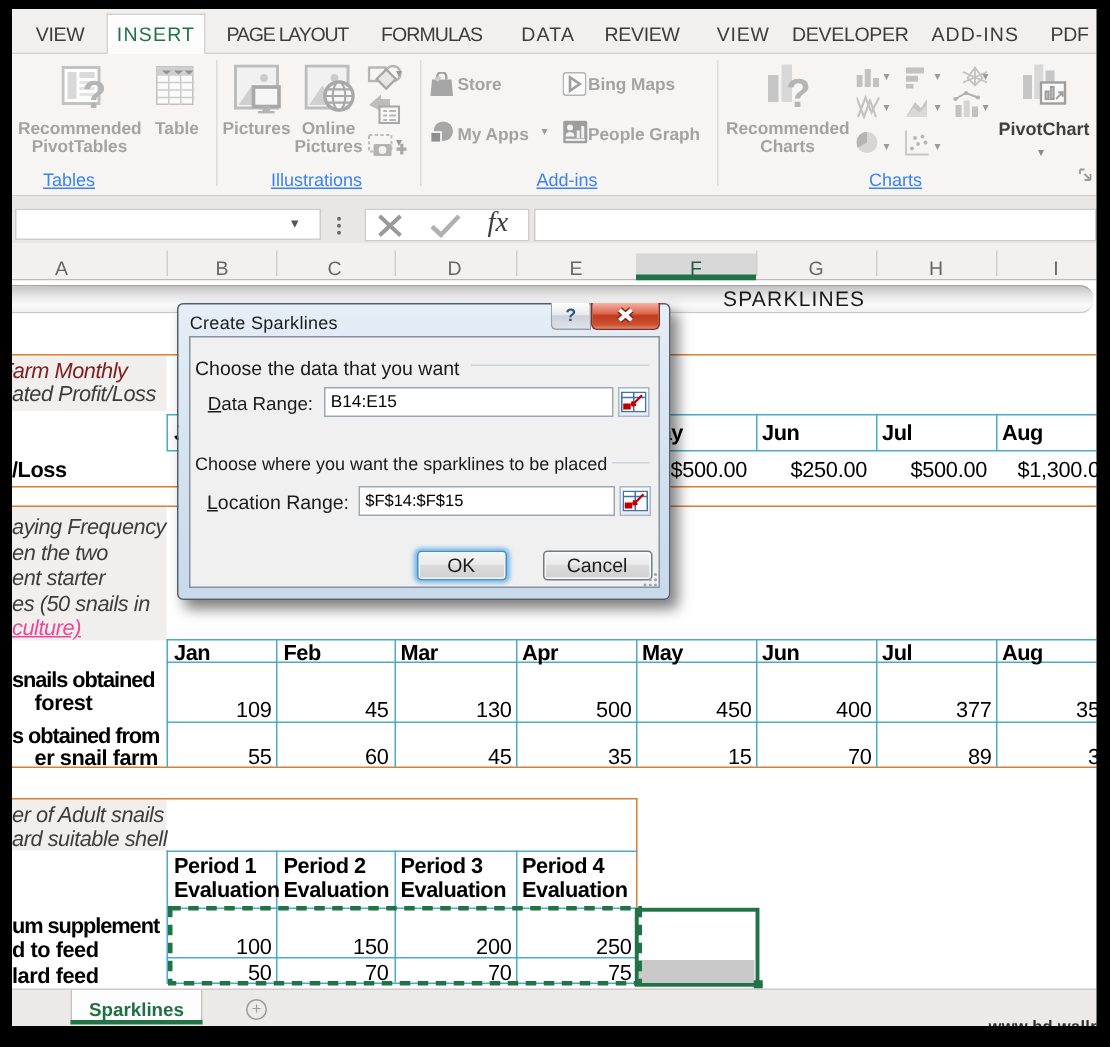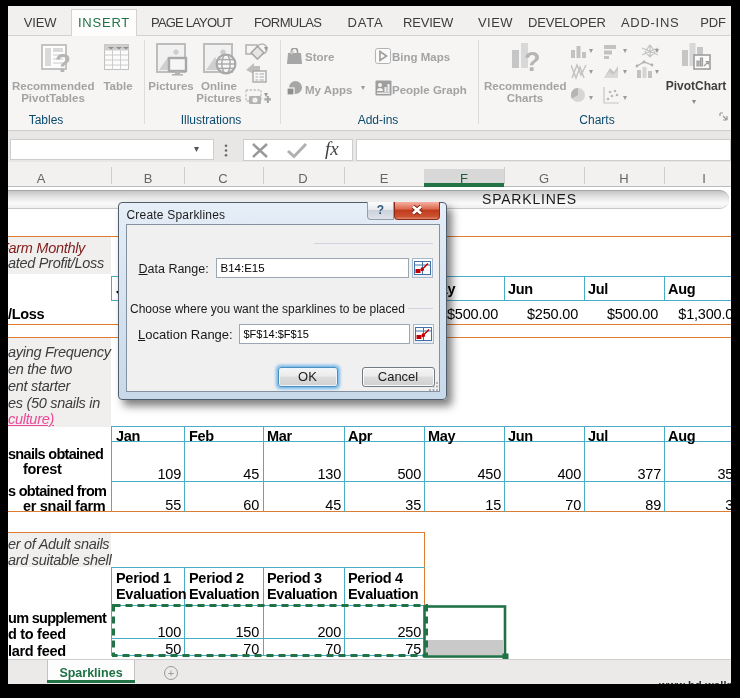--- a/index.html
+++ b/index.html
@@ -9,21 +9,21 @@
 .hl{position:absolute;height:1px;}
 .vl{position:absolute;width:1px;}
 .org{background:#dc7d33;}
 .blu{background:#4bacc6;}
 .txt{position:absolute;white-space:nowrap;}
 .b{font-weight:bold;}
 .i{font-style:italic;}
 .cell{font-size:14.5px;color:#000;letter-spacing:-0.3px;}
 .num{font-size:14.5px;color:#000;text-align:right;letter-spacing:-0.2px;}
 .rlab{font-size:11.5px;color:#a3a3a3;text-align:center;line-height:12px;font-weight:bold;}
-.glab{font-size:12px;color:#0c4a6e;text-align:center;}
+.glab{font-size:12px;color:#3b82f6;text-align:center;text-decoration:underline;}
 .tab{font-size:13px;color:#3c3c3c;text-align:center;letter-spacing:-0.2px;}
 .colh{font-size:13px;color:#666;text-align:center;}
 </style>
 </head>
 <body>
 <div id="app">
 
 <div class="abs" style="left:8px;top:6px;width:723px;height:29px;background:#f1f0ef;"></div>
 <div class="hl" style="left:8px;top:35px;width:723px;background:#d4d2d0;"></div>
 
@@ -418,20 +418,21 @@
  background:linear-gradient(180deg,#fdfdfd 0%,#e8eaee 45%,#ccd2da 50%,#dfe3e9 100%);
  border:1px solid #93a0ac;border-top:none;border-radius:0 0 0 4px;box-sizing:border-box;
  font-size:12px;font-weight:bold;color:#33577e;text-align:center;line-height:16px;">?</div>
 <div class="abs" style="left:394px;top:202px;width:46px;height:18px;z-index:41;
  background:linear-gradient(180deg,#f5b0a1 0%,#dd6a50 40%,#c13b1f 50%,#cc5130 85%,#e08a6d 100%);
  border:1px solid #8c2a1a;border-top:none;border-radius:0 0 4px 4px;box-sizing:border-box;"><svg width="44" height="16" viewBox="0 0 44 16">
         <path d="M18 4.5 L22 8 L26 4.5 M18 11.5 L22 8 L26 11.5" stroke="#7c1f10" stroke-width="4.6" fill="none"></path>
         <path d="M18 4.5 L22 8 L26 4.5 M18 11.5 L22 8 L26 11.5" stroke="#ffffff" stroke-width="2.8" fill="none"></path>
       </svg></div>
 
+<div class="txt" style="left:130px;top:238px;font-size:13px;color:#1a1a1a;z-index:42;">Choose the data that you want</div>
 <div class="hl" style="left:314px;top:243px;width:119px;background:#cfd5da;z-index:42;"></div>
 <div class="txt" style="left:138.5px;top:262px;font-size:12.5px;color:#1a1a1a;z-index:42;"><span style="text-decoration:underline">D</span>ata Range:</div>
 <div class="abs" style="left:215.5px;top:258px;width:193px;height:20px;background:#fff;border:1px solid #9ba7b4;box-sizing:border-box;z-index:42;"></div>
 <div class="txt" style="left:220.5px;top:261.5px;font-size:11.5px;color:#000;z-index:43;">B14:E15</div>
 <div class="abs" style="left:411.5px;top:258px;width:21px;height:20px;background:linear-gradient(180deg,#fff,#e9edf3);border:1px solid #a6b8cc;box-sizing:border-box;z-index:42;"></div>
 <svg class="abs" style="left:413.5px;top:261px;z-index:43;" width="17" height="14" viewBox="0 0 17 14">
   <rect x="0.5" y="0.5" width="16" height="13" fill="#fff" stroke="#4472a8"></rect>
   <line x1="0.5" y1="4" x2="16.5" y2="4" stroke="#4472a8"></line>
   <line x1="8.5" y1="0.5" x2="8.5" y2="13.5" stroke="#4472a8"></line>
   <rect x="1.5" y="8" width="5" height="4" fill="#c00000"></rect>

